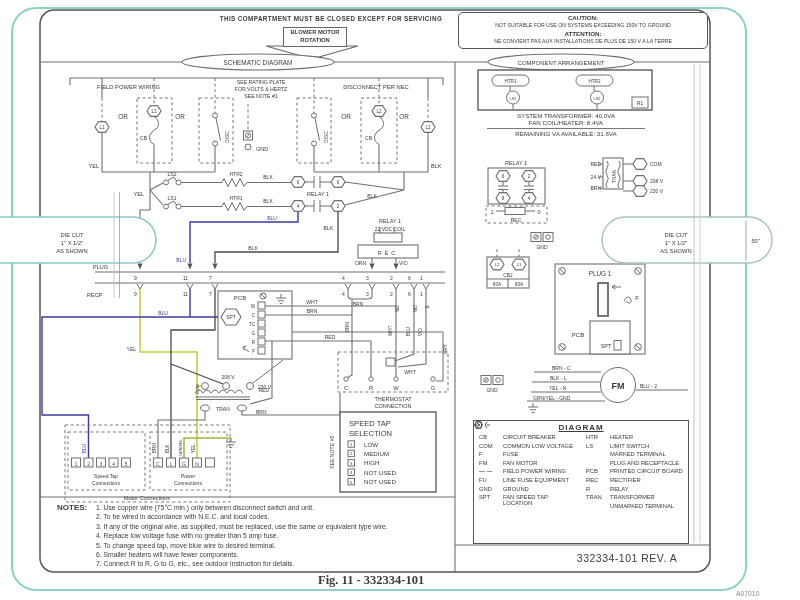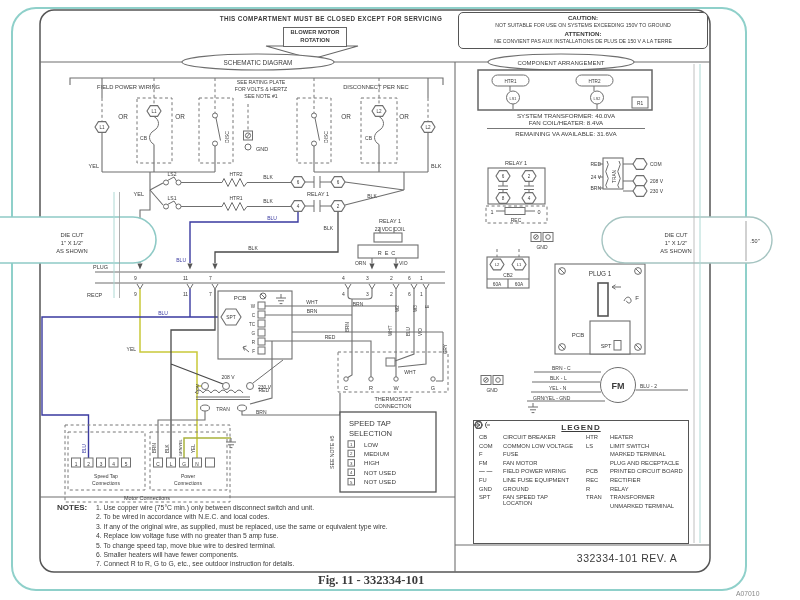--- a/index.html
+++ b/index.html
@@ -567,21 +567,21 @@
   <div class="cx">NE CONVIENT PAS AUX INSTALLATIONS DE PLUS DE 150 V A LA TERRE</div>
 </div>
 
 <div class="ov va-block">
   <div>SYSTEM TRANSFORMER:  40.0VA</div>
   <div class="va-mid">FAN COIL/HEATER:  8.4VA</div>
   <div>REMAINING VA AVAILABLE:  31.6VA</div>
 </div>
 
 <div class="ov legend-box">
-  <div class="lg-title">LEGEND</div>
+  <div class="lg-title">DIAGRAM</div>
   <div class="lg-cols">
     <div class="lg-col">
       <div class="lg-row">
             <span class="lg-abbr">CB</span>
             <span class="lg-desc">CIRCUIT BREAKER</span>
           </div>
       <div class="lg-row">
             <span class="lg-abbr">COM</span>
             <span class="lg-desc">COMMON LOW VOLTAGE</span>
           </div>

